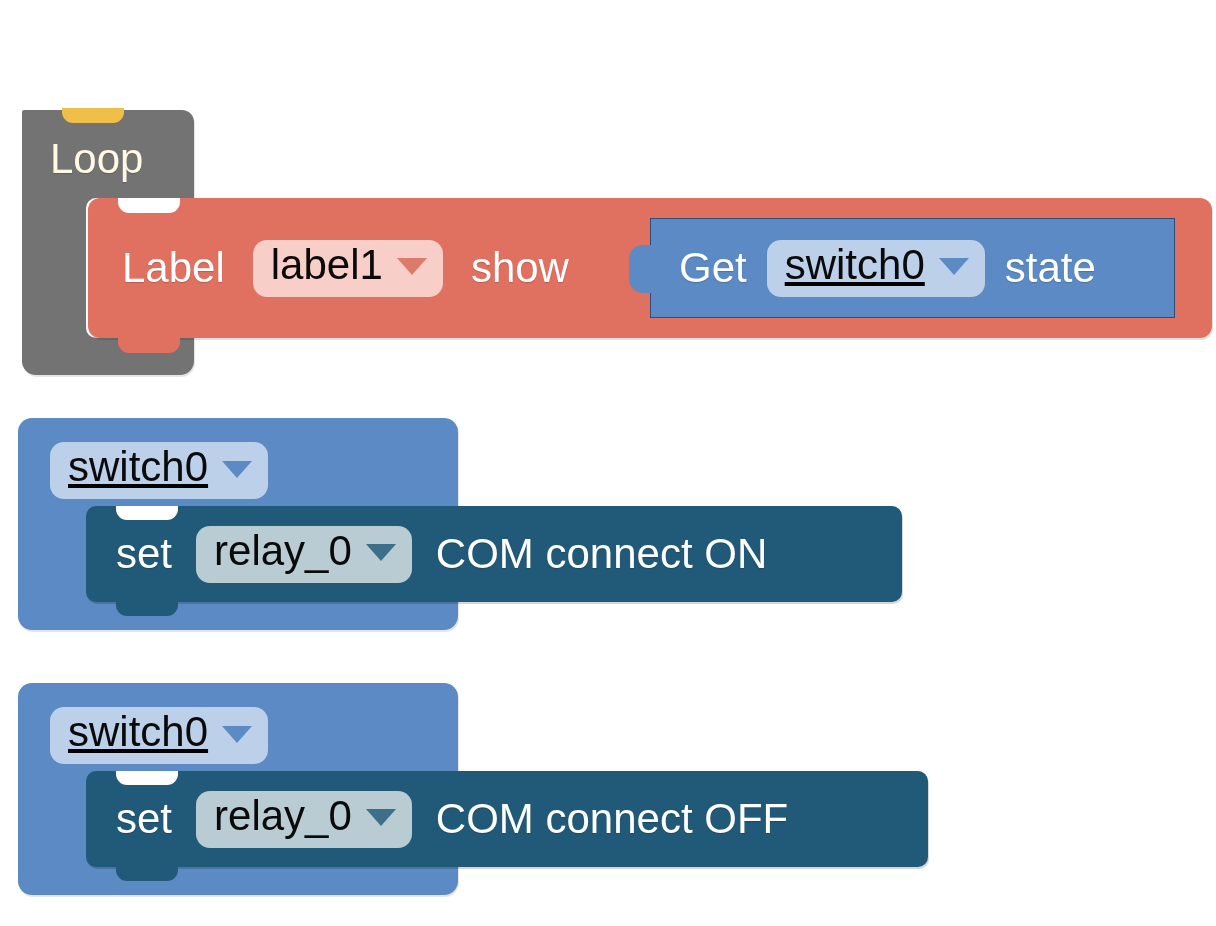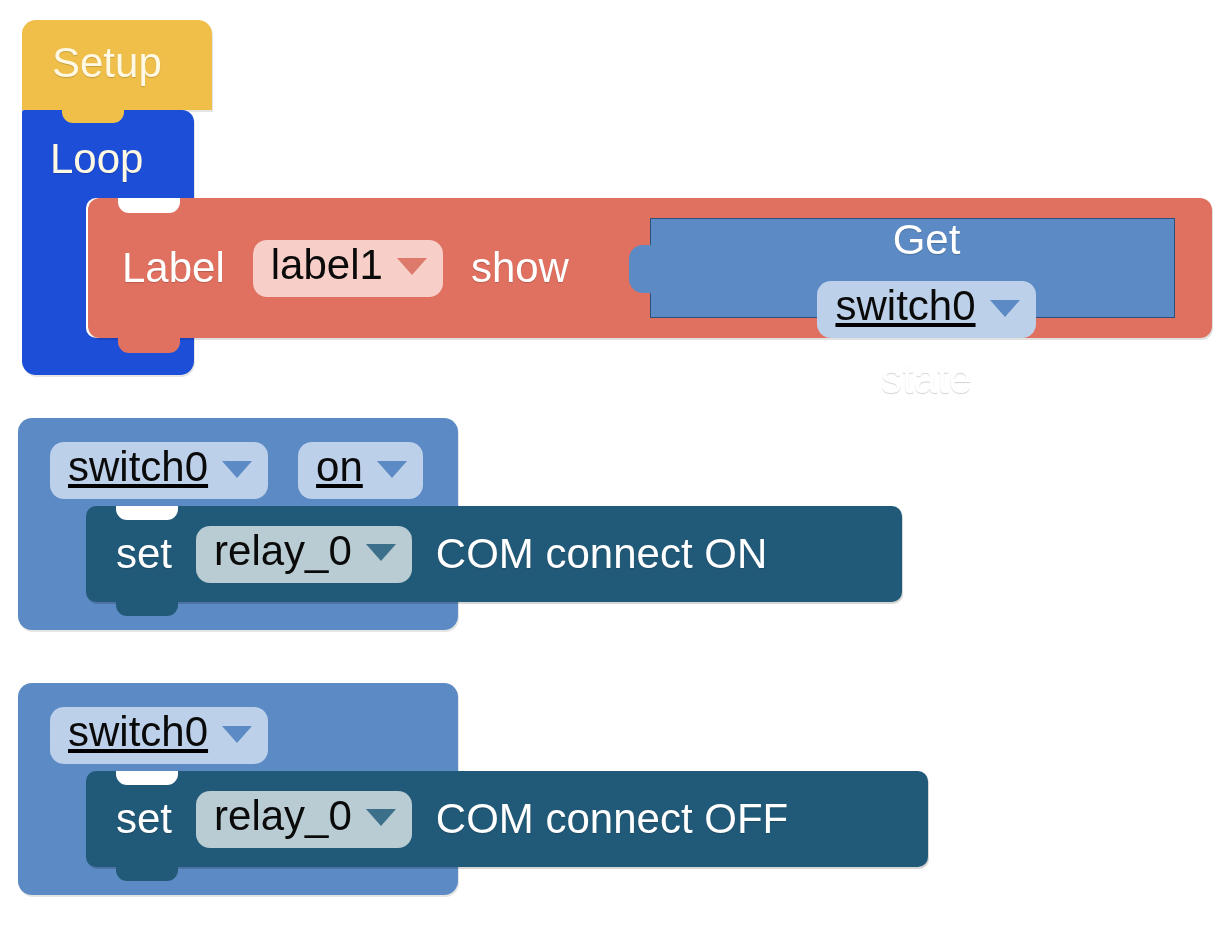--- a/index.html
+++ b/index.html
@@ -95,21 +95,21 @@
     border-radius: 0 0 11px 11px;
     z-index: 3;
   }
 
   #loop-block {
     position: absolute;
     left: 22px;
     top: 110px;
     width: 172px;
     height: 265px;
-    background: #1d4ed8;
+    background: #737373;
     border-radius: 2px 12px 14px 14px;
     box-shadow: 1px 2px 0 rgba(0,0,0,0.10);
   }
   #loop-block .btxt {
     position: absolute;
     left: 28px;
     top: 28px;
     color: #FFF8E2;
   }
   
@@ -196,21 +196,20 @@
     width: 525px;
     height: 100px;
     background: #5B8AC4;
     border: 1px solid #2d4e78;
     box-sizing: border-box;
     z-index: 6;
     display: flex;
     align-items: center;
     gap: 20px;
     padding-left: 28px;
-    flex-direction: column;
   }
   
   #get-tab {
     position: absolute;
     left: -22px;
     top: 26px;
     width: 24px;
     height: 48px;
     background: #5B8AC4;
     border-radius: 14px 0 0 14px;
@@ -269,23 +268,20 @@
 
   
   #stack-off  { left: 18px;  top: 683px; width: 440px; height: 212px; }
   #set-off { left: 86px; top: 771px; width: 812px; height: 96px; }
 </style>
 </head>
 <body>
 
 <div id="canvas">
 
-  <div id="setup-block">
-    <span class="btxt">Setup</span>
-  </div>
   <div id="setup-notch"></div>
 
   <div id="loop-block">
     <span class="btxt">Loop</span>
   </div>
   <div id="loop-mouth"></div>
 
   <div id="label-block">
     <div id="label-notch-top"></div>
     <div id="label-bump-bottom"></div>
@@ -317,24 +313,20 @@
     <span class="btxt">state</span>
   </div>
 
   <div id="stack-on" class="event-stack">
     <div class="event-head">
       <span class="field lblue">
         <span class="fval">switch0</span>
         <span class="tri"></span>
       </span>
 
-      <span class="field lblue">
-        <span class="fval">on</span>
-        <span class="tri"></span>
-      </span>
     </div>
 
   </div>
 
   <div id="set-on" class="set-block">
     <div class="notch"></div>
     <div class="bump"></div>
 
     <span class="btxt">set</span>
 

